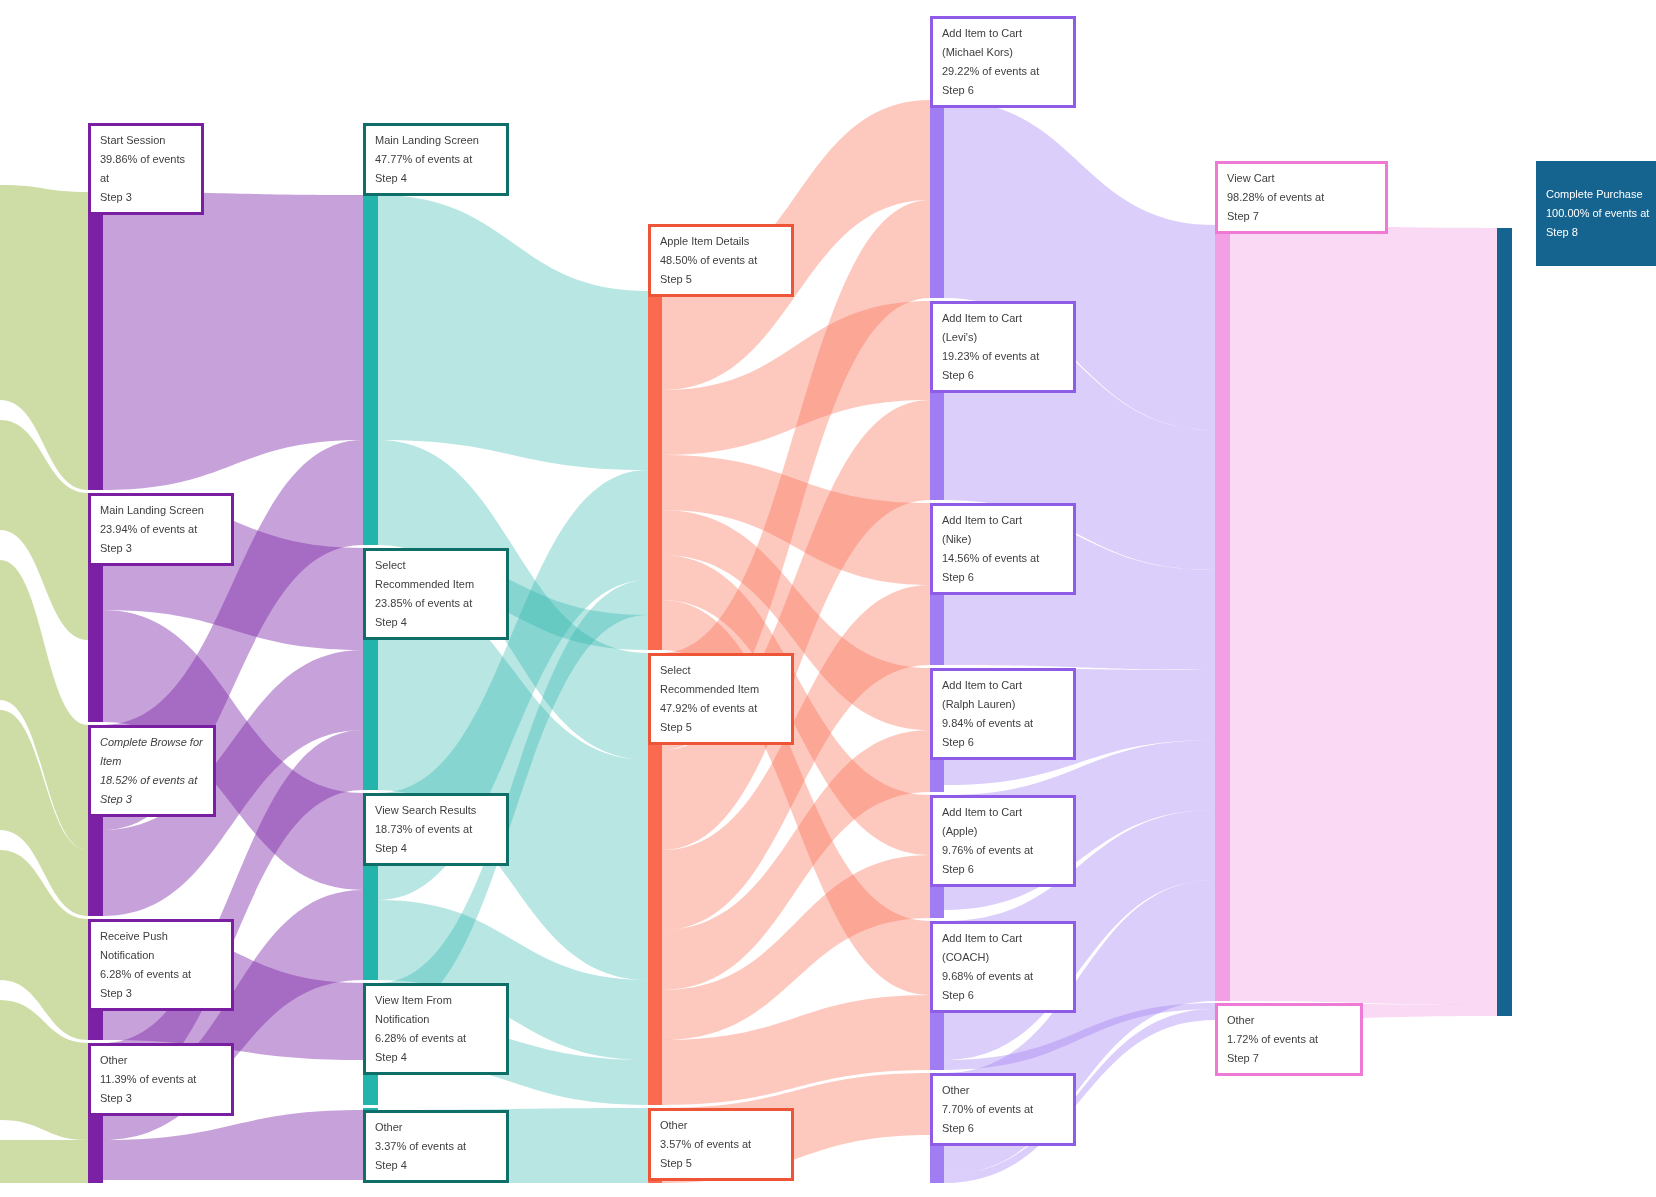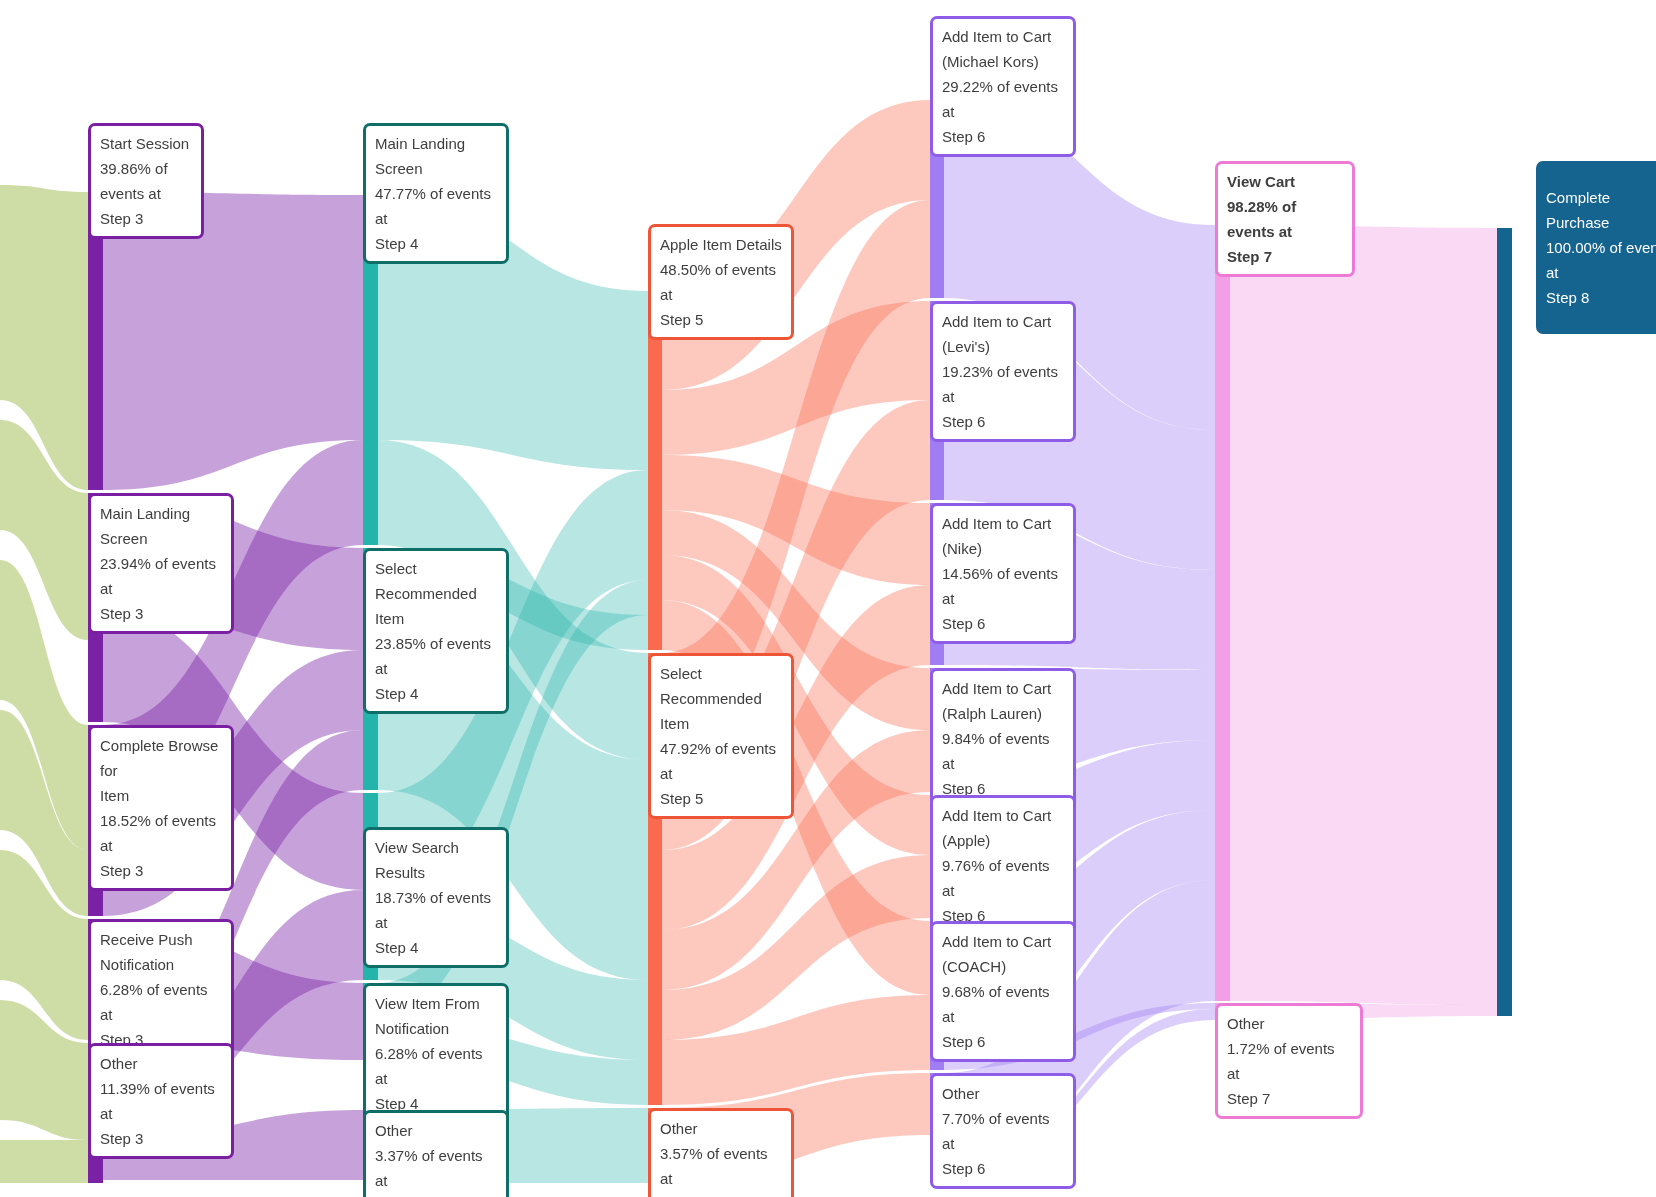--- a/index.html
+++ b/index.html
@@ -1,21 +1,21 @@
 <!DOCTYPE html>
 <html><head>
 <meta charset="utf-8">
 <style>
   html,body{margin:0;padding:0;background:#ffffff;}
   #stage{position:relative;width:1656px;height:1197px;background:#ffffff;overflow:hidden;
          font-family:"Liberation Sans","DejaVu Sans",sans-serif;}
   #flows{position:absolute;left:0;top:0;}
   .node-label{position:absolute;box-sizing:border-box;background:#ffffff;
               border-style:solid;border-width:3px;padding:5px 9px;
-              font-size:15px;line-height:25px;color:#3e3e3e;z-index:3;border-radius:7px;}
+              font-size:11px;line-height:19px;color:#3e3e3e;z-index:3;}
   .node-label .nm,.node-label .sub{display:block;white-space:pre-line;}
   .node-label.filled{color:#ffffff;border:none;padding:24px 10px;margin-left:39px;}
 </style>
 </head>
 <body>
 
 <div id="stage">
   <svg id="flows" width="1656" height="1197" viewBox="0 0 1656 1197">
       <path d="M 0 185 C 44 185 44 192 88 192 L 88 490 C 44 490 44 400 0 400 Z" fill="#9eba4e" fill-opacity="0.5"></path>
       <path d="M 0 420 C 44 420 44 493 88 493 L 88 640 C 44 640 44 530 0 530 Z" fill="#9eba4e" fill-opacity="0.5"></path>
@@ -94,21 +94,21 @@
       <div class="node-label" style="left: 88px; top: 123px; width: 116px; border-color: rgb(122, 31, 162);">
         <span class="nm">Start Session</span>
         <span class="sub">39.86% of events at
 Step 3</span>
       </div>
       <div class="node-label" style="left: 88px; top: 493px; width: 146px; border-color: rgb(122, 31, 162);">
         <span class="nm">Main Landing Screen</span>
         <span class="sub">23.94% of events at
 Step 3</span>
       </div>
-      <div class="node-label" style="left: 88px; top: 725px; width: 146px; border-color: rgb(122, 31, 162);">
+      <div class="node-label" style="left: 88px; top: 725px; width: 128px; border-color: rgb(122, 31, 162); font-style: italic;">
         <span class="nm">Complete Browse for
 Item</span>
         <span class="sub">18.52% of events at
 Step 3</span>
       </div>
       <div class="node-label" style="left: 88px; top: 919px; width: 146px; border-color: rgb(122, 31, 162);">
         <span class="nm">Receive Push
 Notification</span>
         <span class="sub">6.28% of events at
 Step 3</span>
@@ -122,21 +122,21 @@
         <span class="nm">Main Landing Screen</span>
         <span class="sub">47.77% of events at
 Step 4</span>
       </div>
       <div class="node-label" style="left: 363px; top: 548px; width: 146px; border-color: rgb(15, 110, 103);">
         <span class="nm">Select
 Recommended Item</span>
         <span class="sub">23.85% of events at
 Step 4</span>
       </div>
-      <div class="node-label" style="left: 363px; top: 793px; width: 146px; border-color: rgb(15, 110, 103); margin-top: 34px;">
+      <div class="node-label" style="left: 363px; top: 793px; width: 146px; border-color: rgb(15, 110, 103);">
         <span class="nm">View Search Results</span>
         <span class="sub">18.73% of events at
 Step 4</span>
       </div>
       <div class="node-label" style="left: 363px; top: 983px; width: 146px; border-color: rgb(15, 110, 103);">
         <span class="nm">View Item From
 Notification</span>
         <span class="sub">6.28% of events at
 Step 4</span>
       </div>
@@ -195,21 +195,21 @@
         <span class="nm">Add Item to Cart
 (COACH)</span>
         <span class="sub">9.68% of events at
 Step 6</span>
       </div>
       <div class="node-label" style="left: 930px; top: 1073px; width: 146px; border-color: rgb(143, 92, 232);">
         <span class="nm">Other</span>
         <span class="sub">7.70% of events at
 Step 6</span>
       </div>
-      <div class="node-label" style="left: 1215px; top: 161px; width: 140px; border-color: rgb(239, 122, 213); font-weight: bold;">
+      <div class="node-label" style="left: 1215px; top: 161px; width: 173px; border-color: rgb(239, 122, 213);">
         <span class="nm">View Cart</span>
         <span class="sub">98.28% of events at
 Step 7</span>
       </div>
       <div class="node-label" style="left: 1215px; top: 1003px; width: 148px; border-color: rgb(239, 122, 213);">
         <span class="nm">Other</span>
         <span class="sub">1.72% of events at
 Step 7</span>
       </div>
       <div class="node-label filled" style="left: 1497px; top: 161px; width: 150px; background: rgb(21, 99, 143);">

